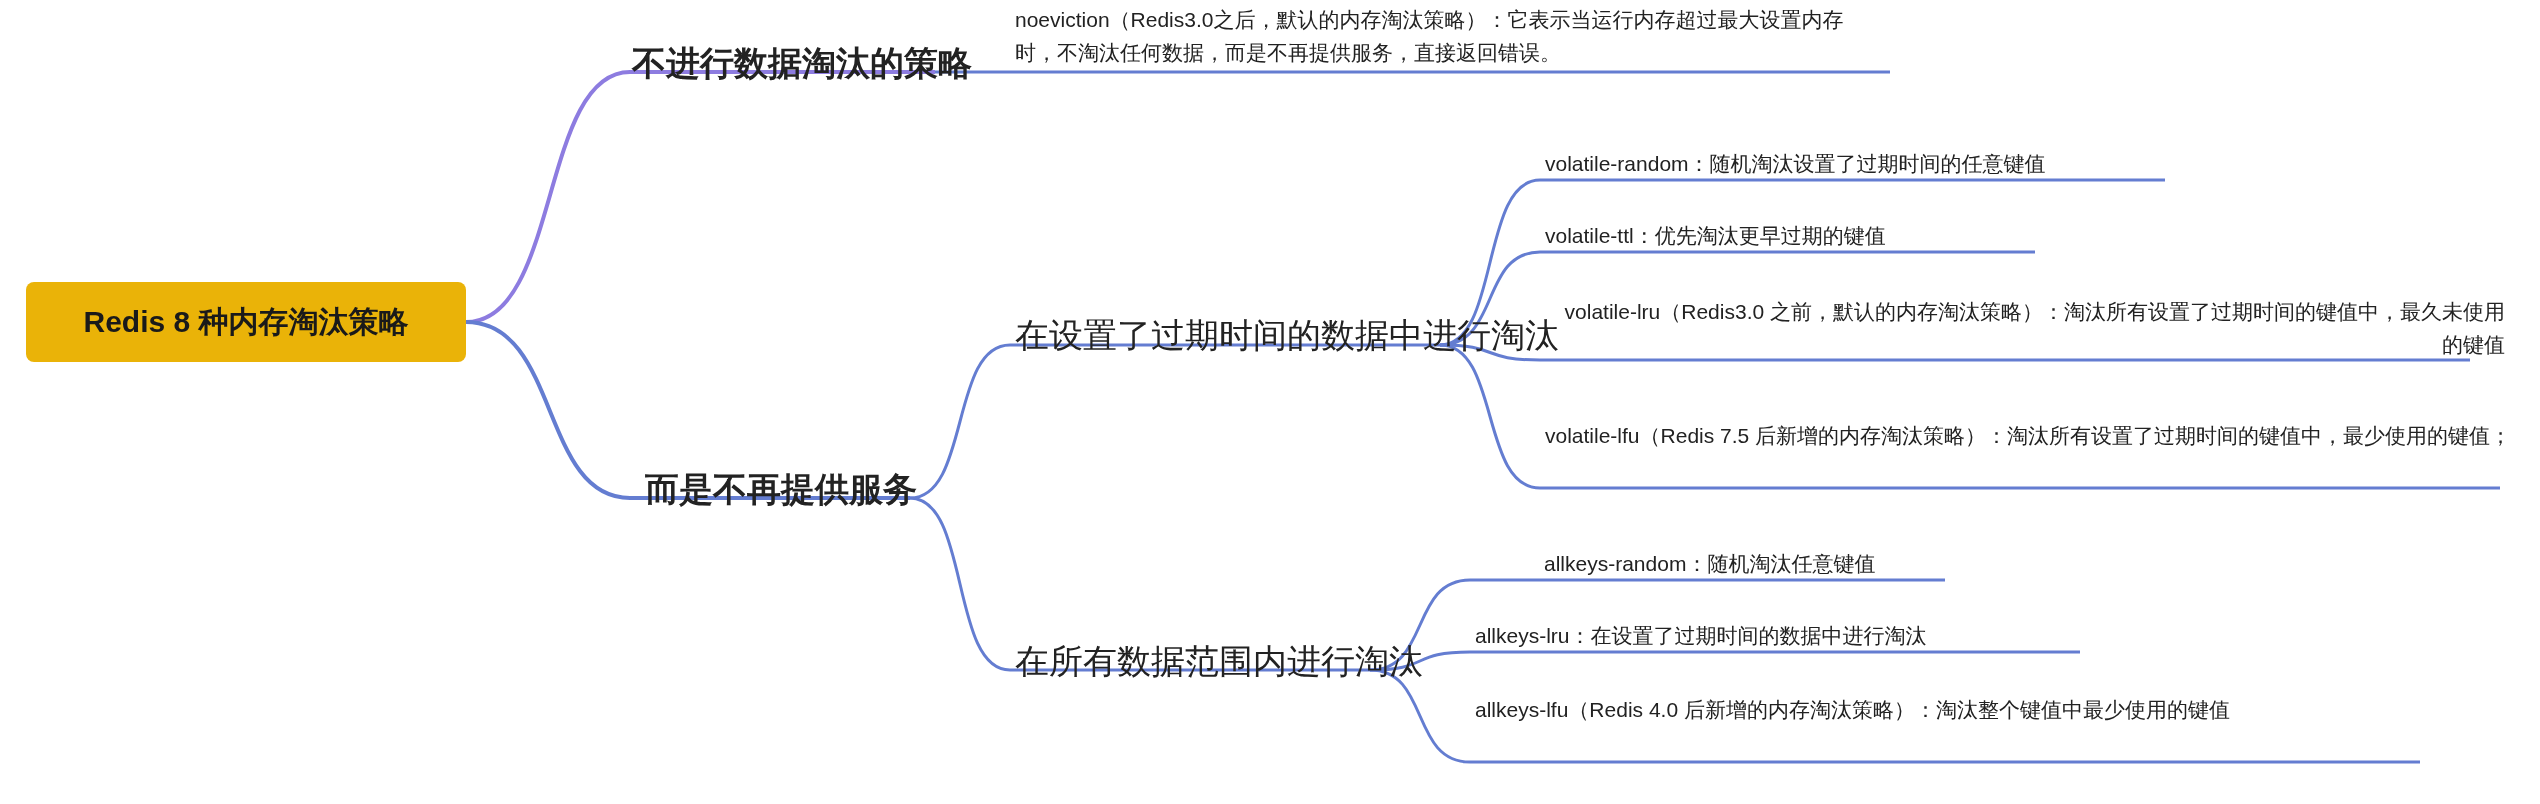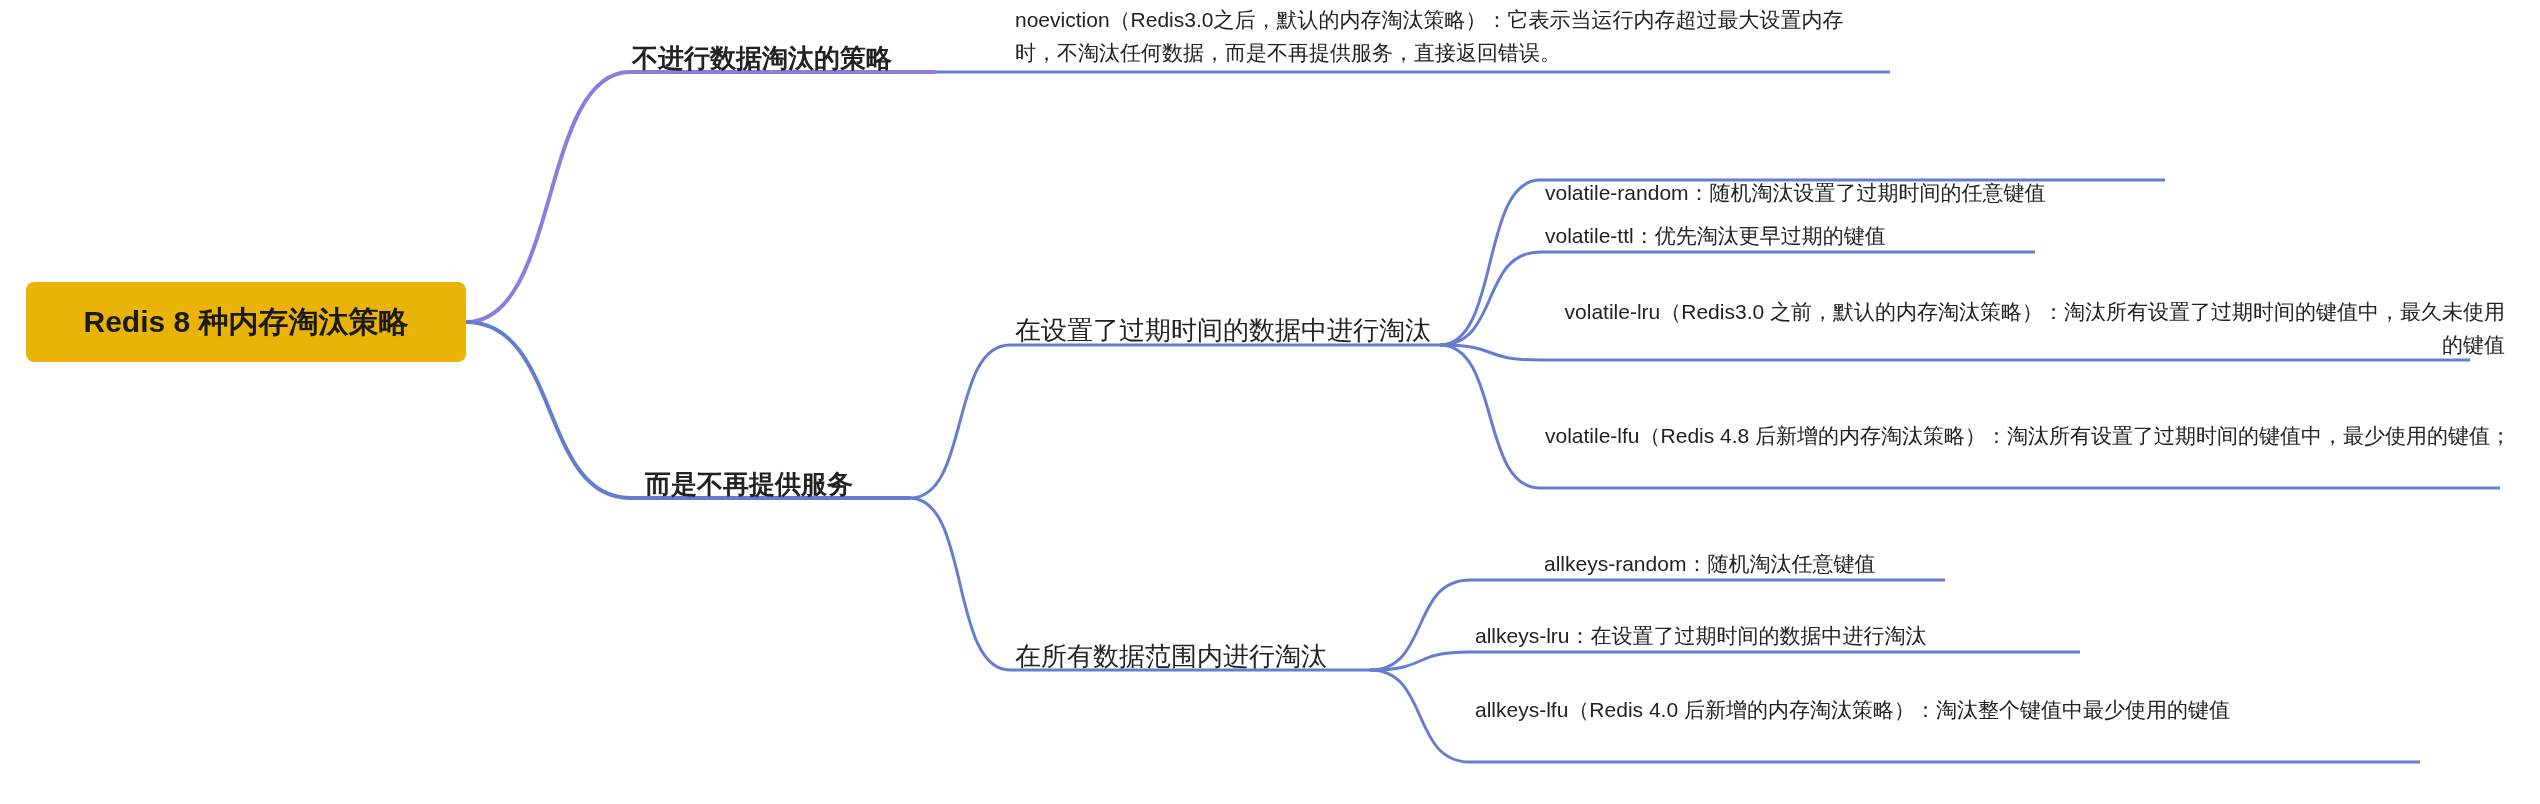--- a/index.html
+++ b/index.html
@@ -33,21 +33,21 @@
     align-items: center;
     justify-content: center;
     font-size: 30px;
     font-weight: 600;
     color: #1a1a1a;
     box-sizing: border-box;
     padding: 0 20px;
   }
   .node {
     position: absolute;
-    font-size: 26px;
+    font-size: 34px;
     line-height: 1.4;
     color: #222;
     font-weight: 400;
     text-align: center;
   }
   .node.bold {
     font-weight: 700;
   }
   .leaf {
     position: absolute;
@@ -104,31 +104,31 @@
   </div>
 
   <div class="node" style="left:1015px; top:638px;">
     <span>在所有数据范围内进行淘汰</span>
   </div>
 
   <div class="node" style="left:1015px; top:312px;">
     <span>在设置了过期时间的数据中进行淘汰</span>
   </div>
 
-  <div class="leaf" style="left:1545px; top:148px;margin-top:29px;">
+  <div class="leaf" style="left:1545px; top:148px;">
     <span>volatile-random：随机淘汰设置了过期时间的任意键值</span>
   </div>
   <div class="leaf" style="left:1545px; top:220px;">
     <span>volatile-ttl：优先淘汰更早过期的键值</span>
   </div>
   <div class="leaf" style="left:1545px; top:296px; max-width:960px;text-align:right;">
     <span>volatile-lru（Redis3.0 之前，默认的内存淘汰策略）：淘汰所有设置了过期时间的键值中，最久未使用的键值</span>
   </div>
   <div class="leaf" style="left:1545px; top:420px; max-width:970px;">
-    <span>volatile-lfu（Redis 4.8 后新增的内存淘汰策略）：淘汰所有设置了过期时间的键值中，最少使用的键值；</span>
+    <span>volatile-lfu（Redis 7.5 后新增的内存淘汰策略）：淘汰所有设置了过期时间的键值中，最少使用的键值；</span>
   </div>
 
   <div class="leaf" style="left:1544px; top:548px;">
     <span>allkeys-random：随机淘汰任意键值</span>
   </div>
   <div class="leaf" style="left:1475px; top:620px;">
     <span>allkeys-lru：在设置了过期时间的数据中进行淘汰</span>
   </div>
   <div class="leaf" style="left:1475px; top:694px; max-width:960px;">
     <span>allkeys-lfu（Redis 4.0 后新增的内存淘汰策略）：淘汰整个键值中最少使用的键值</span>

